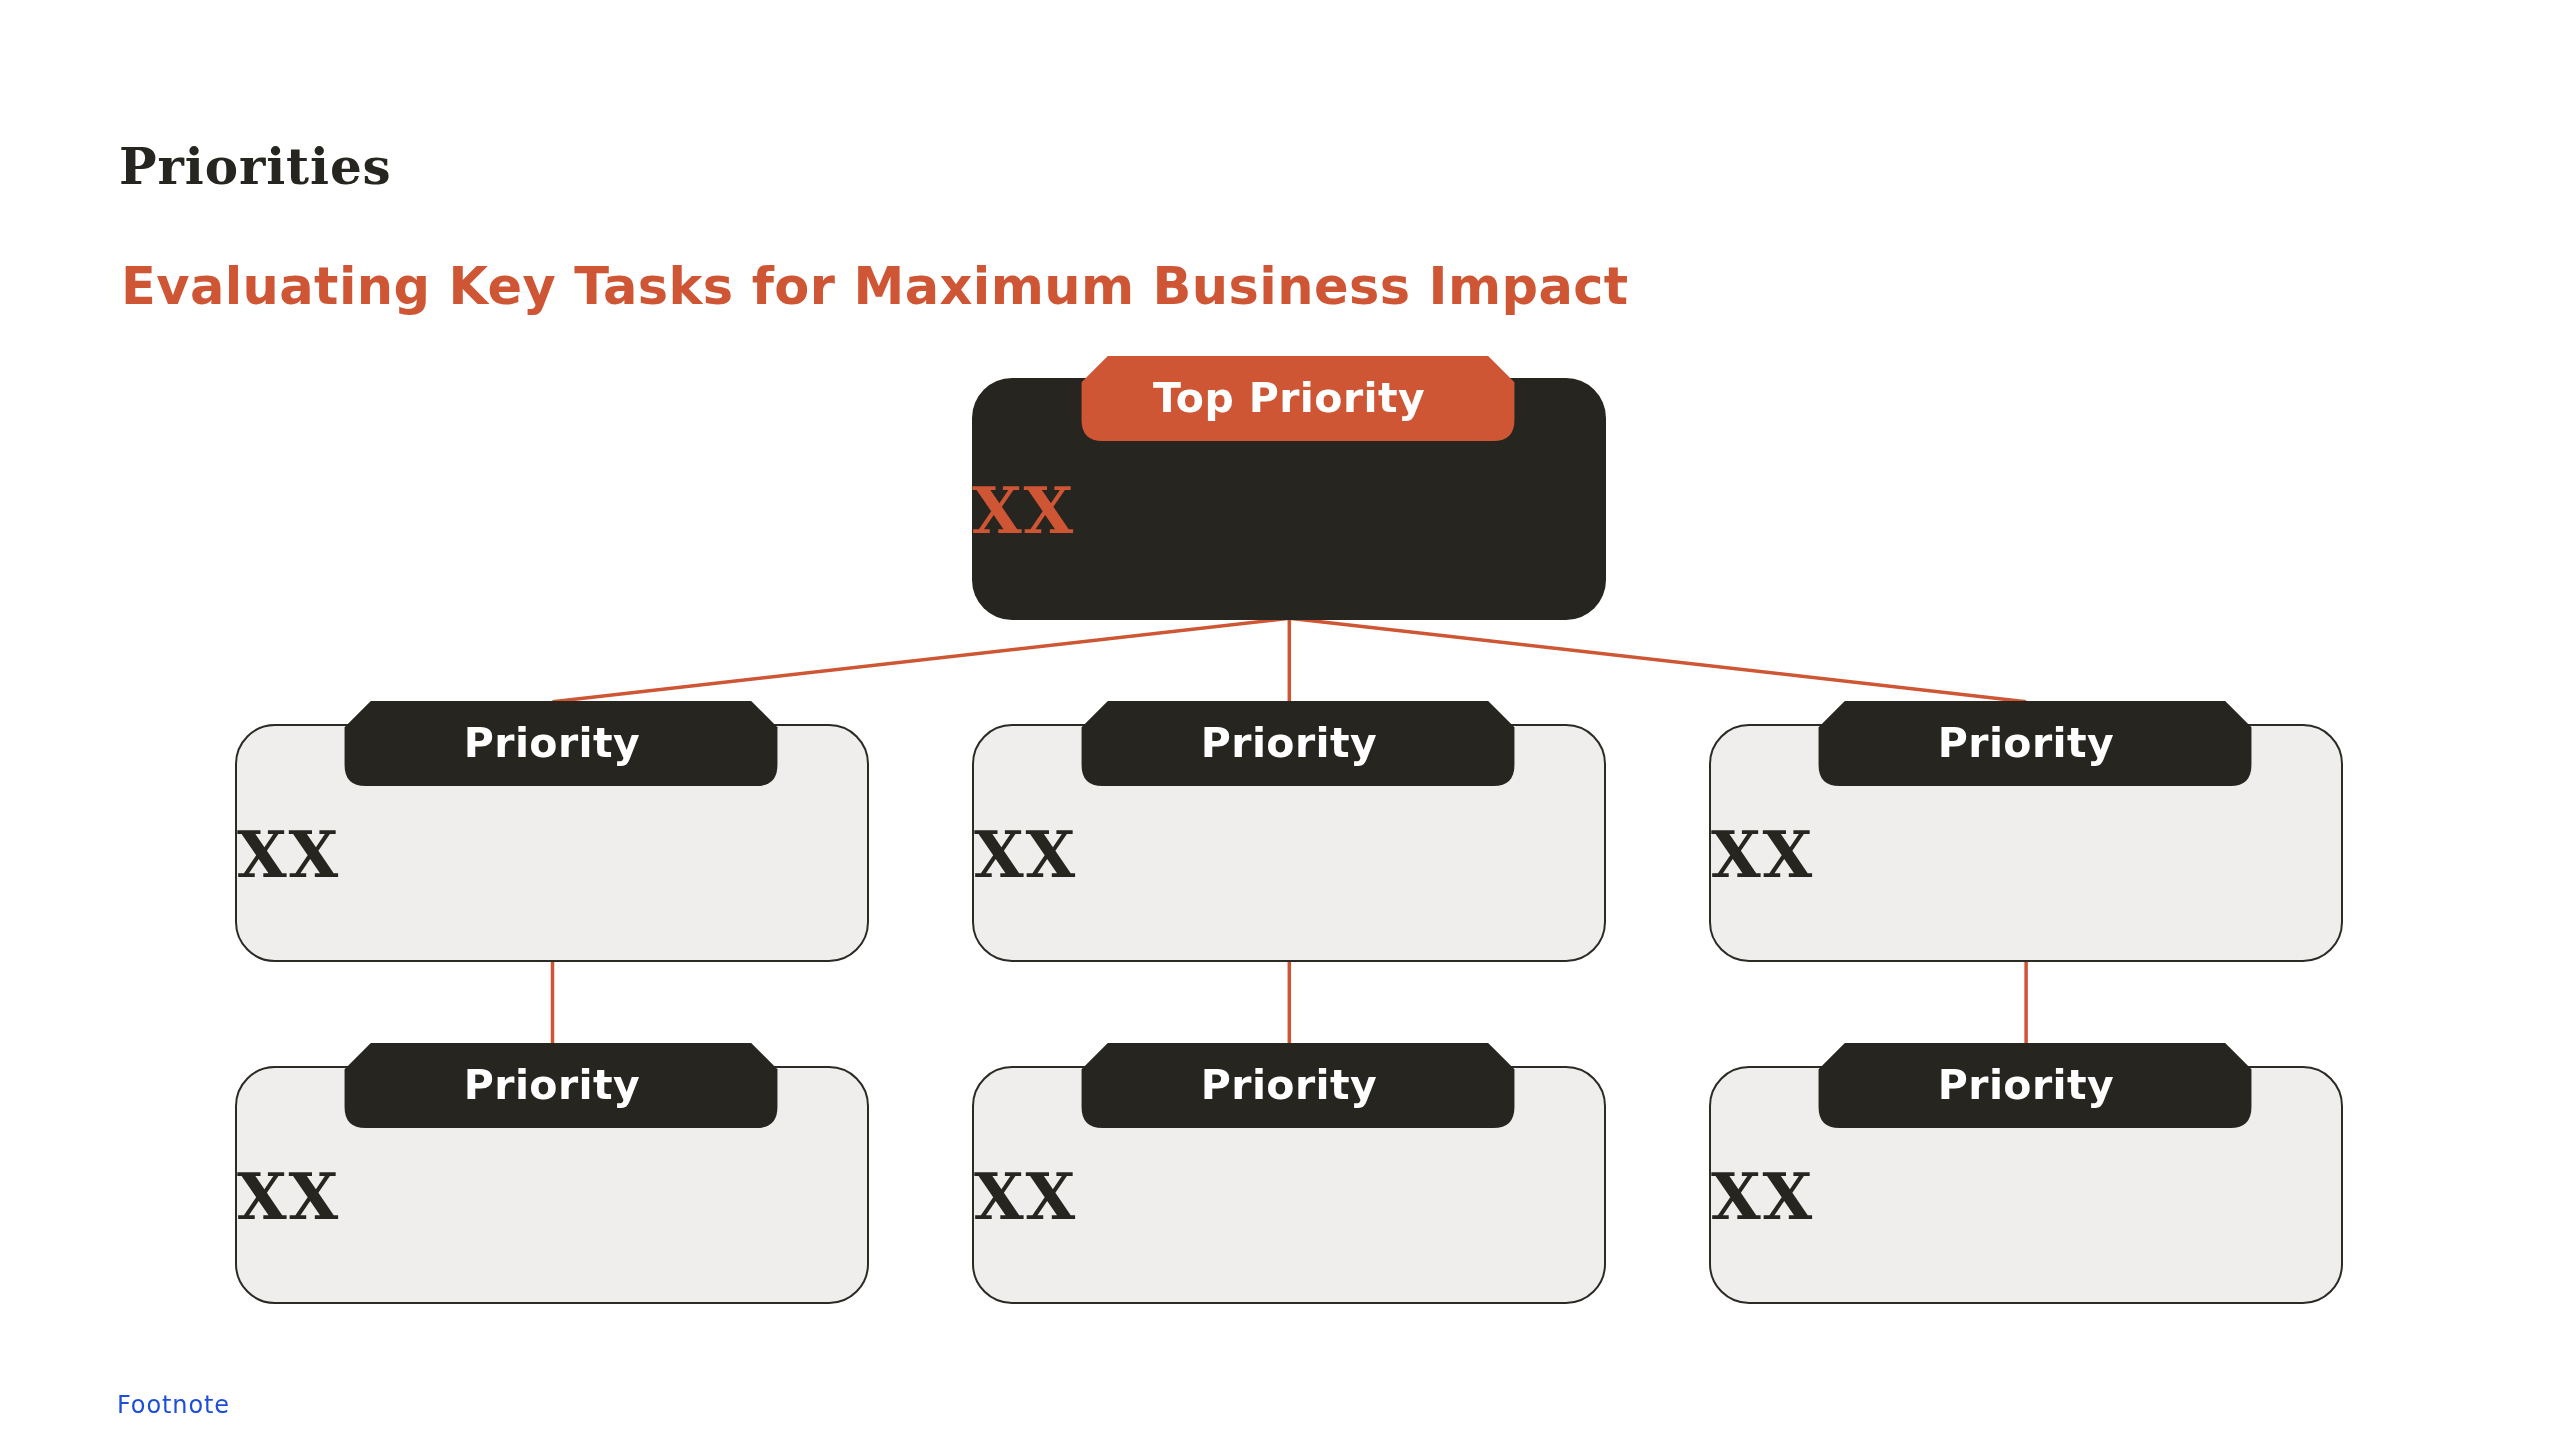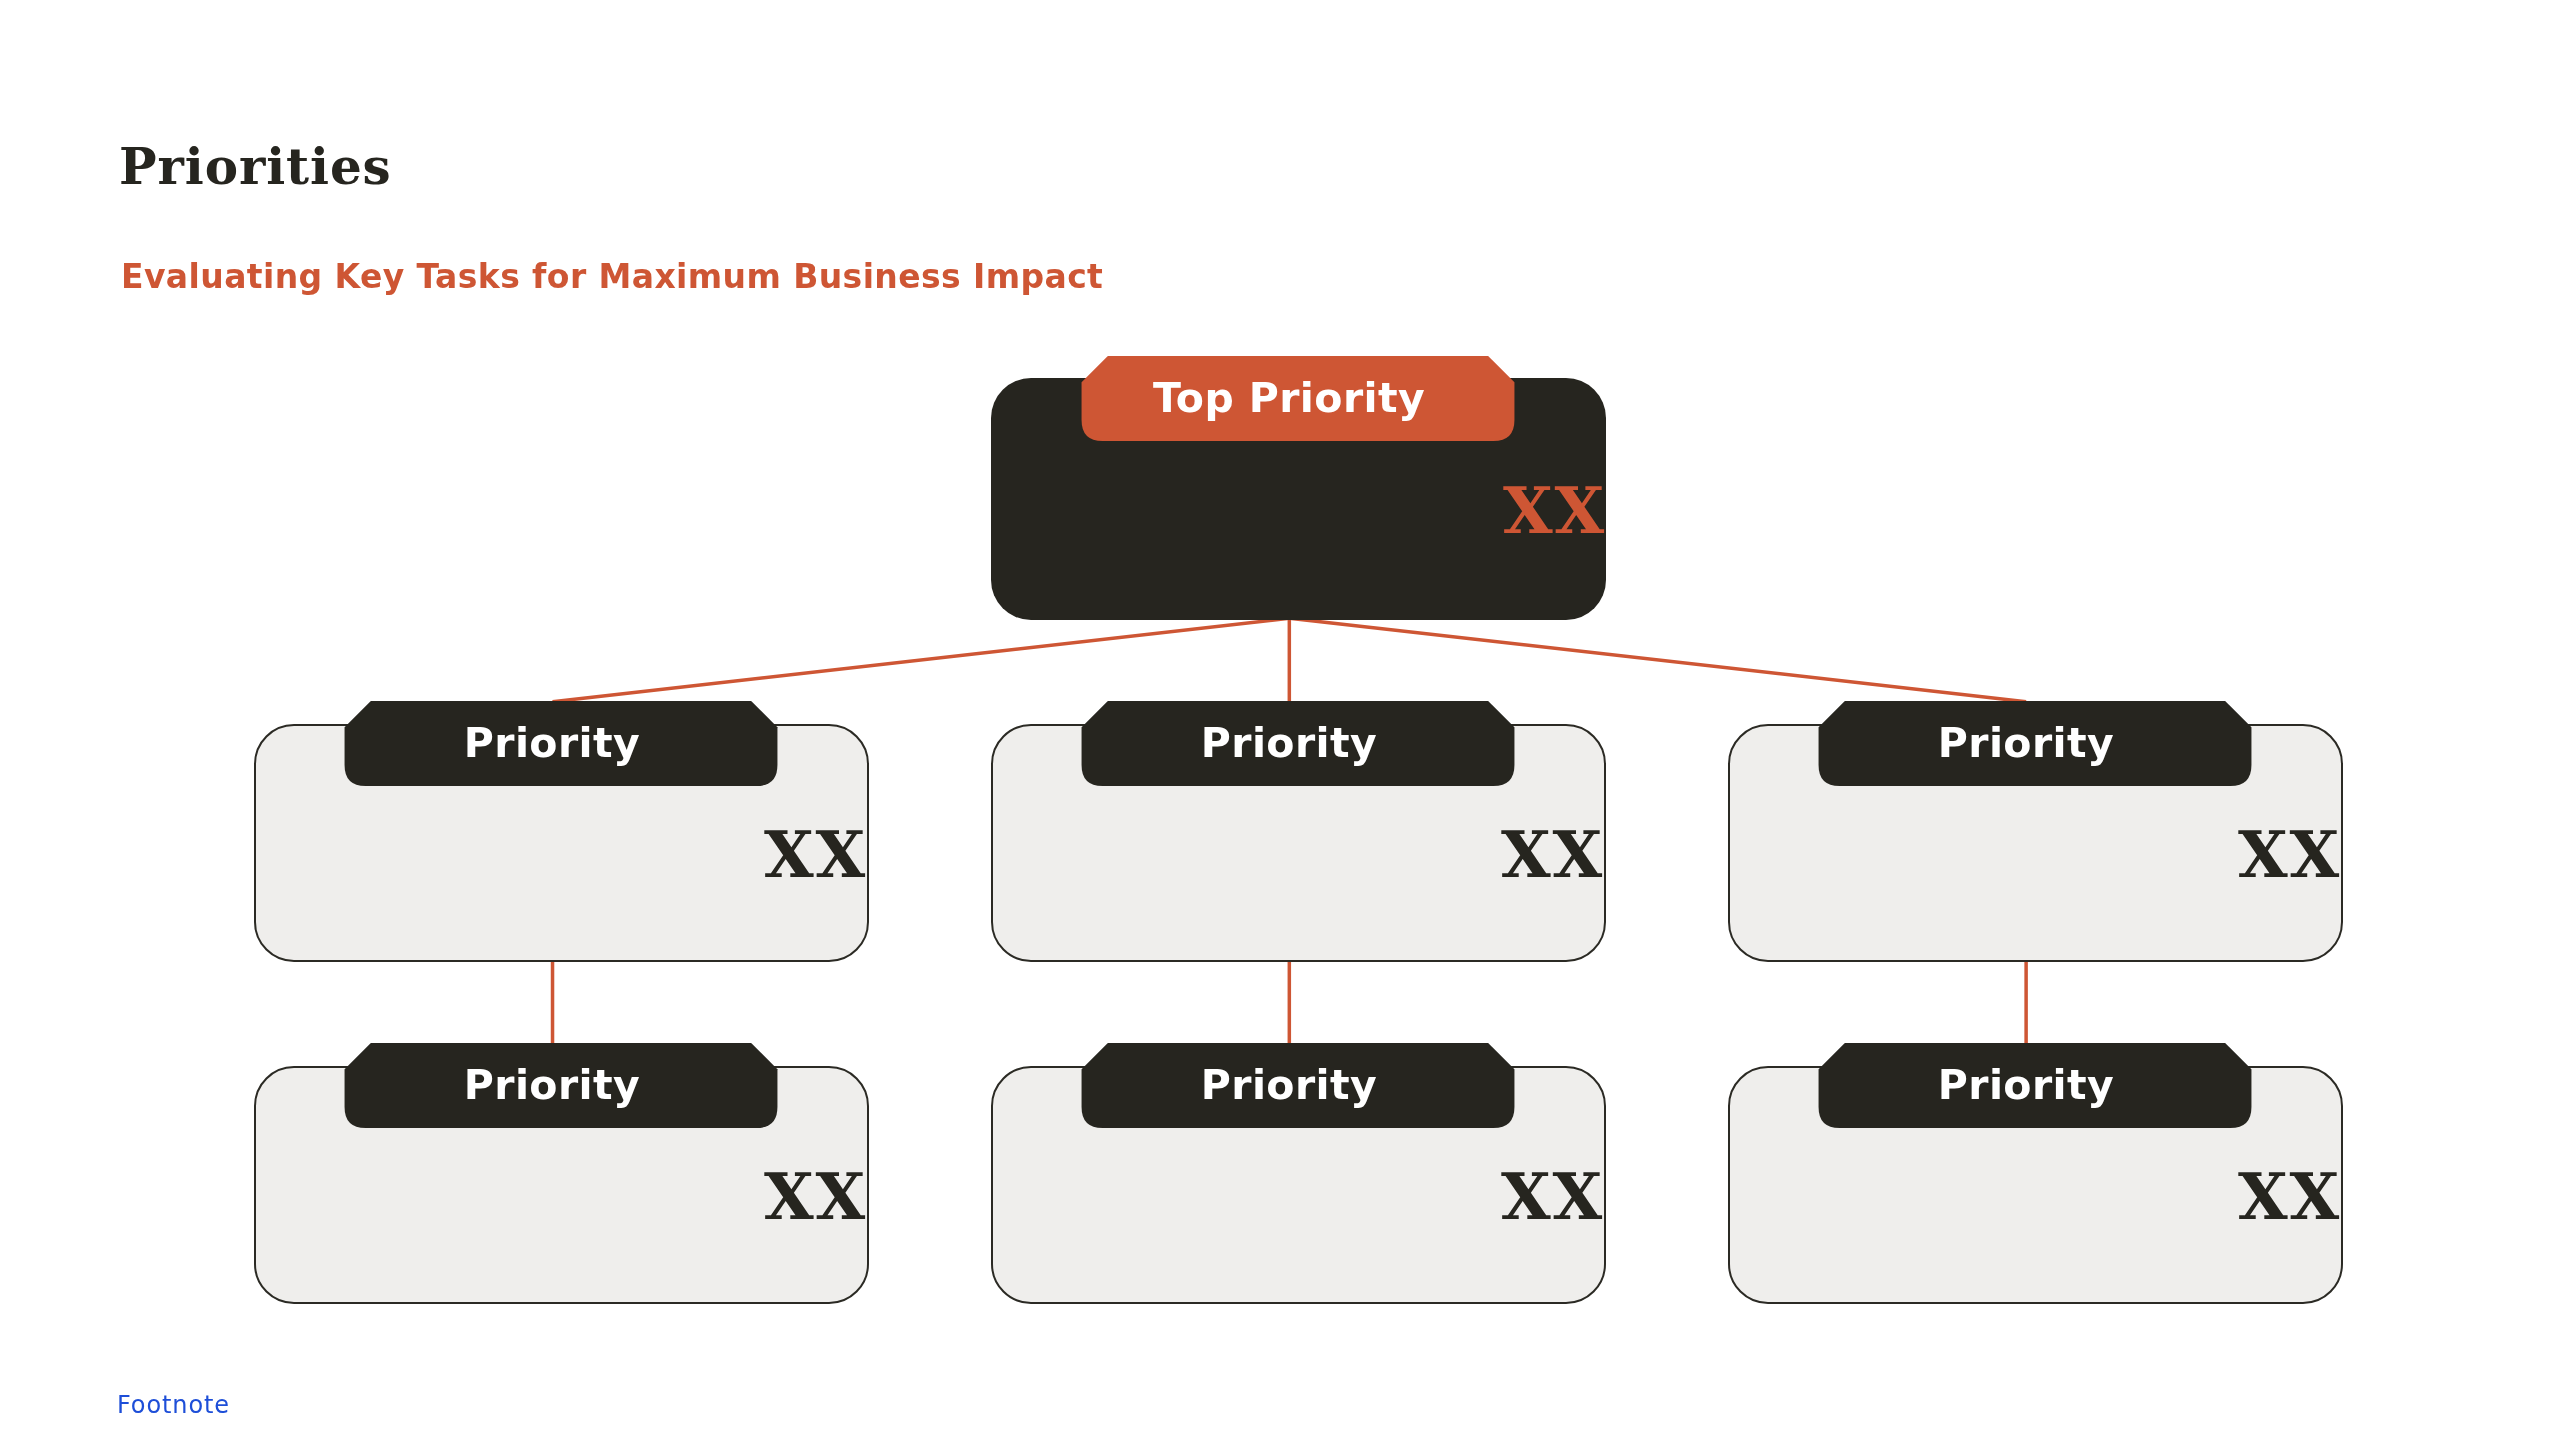--- a/index.html
+++ b/index.html
@@ -13,21 +13,21 @@
 
   
   .page-title{
     position:absolute;left:119px;top:141px;
     font-family:"DejaVu Serif","Liberation Serif",serif;
     font-weight:700;font-size:50px;line-height:1.05;
     color:#26251f;letter-spacing:0.9px;
   }
   .page-subtitle{
     position:absolute;left:121px;top:259px;
-    font-weight:700;font-size:33px;line-height:1.1;
+    font-weight:700;font-size:51px;line-height:1.1;
     color:#ce5634;letter-spacing:0.4px;
   }
   .footnote{
     position:absolute;left:117px;top:1391px;
     font-size:24px;font-weight:400;
     color:#1d4ed8;letter-spacing:0.9px;
   }
 
   
   .connectors{position:absolute;left:0;top:0;width:2576px;height:1449px;z-index:0;}
@@ -52,21 +52,21 @@
   .tab-label{
     position:absolute;left:0;top:0;width:100%;height:100%;
     display:flex;align-items:center;justify-content:center;
     color:#ffffff;font-weight:700;font-size:41px;letter-spacing:0.4px;
     padding-bottom:1.8px;box-sizing:border-box;
   }
 
   .box{
     position:relative;z-index:1;margin-top:-62px;
     height:239px;border-radius:40px;
-    display:flex;align-items:center;justify-content:flex-end;margin-left:19px;
+    display:flex;align-items:center;justify-content:flex-start;
   }
   .box-dark{background:#26251f;margin-top:-63px;height:242px;}
   .box-light{
     background:#efeeec;border:2.6px solid #2b2a24;
     height:234px; 
   }
   .node-value{
     font-family:"DejaVu Serif","Liberation Serif",serif;
     font-weight:700;font-size:64px;letter-spacing:1.8px;
     color:#26251f;

